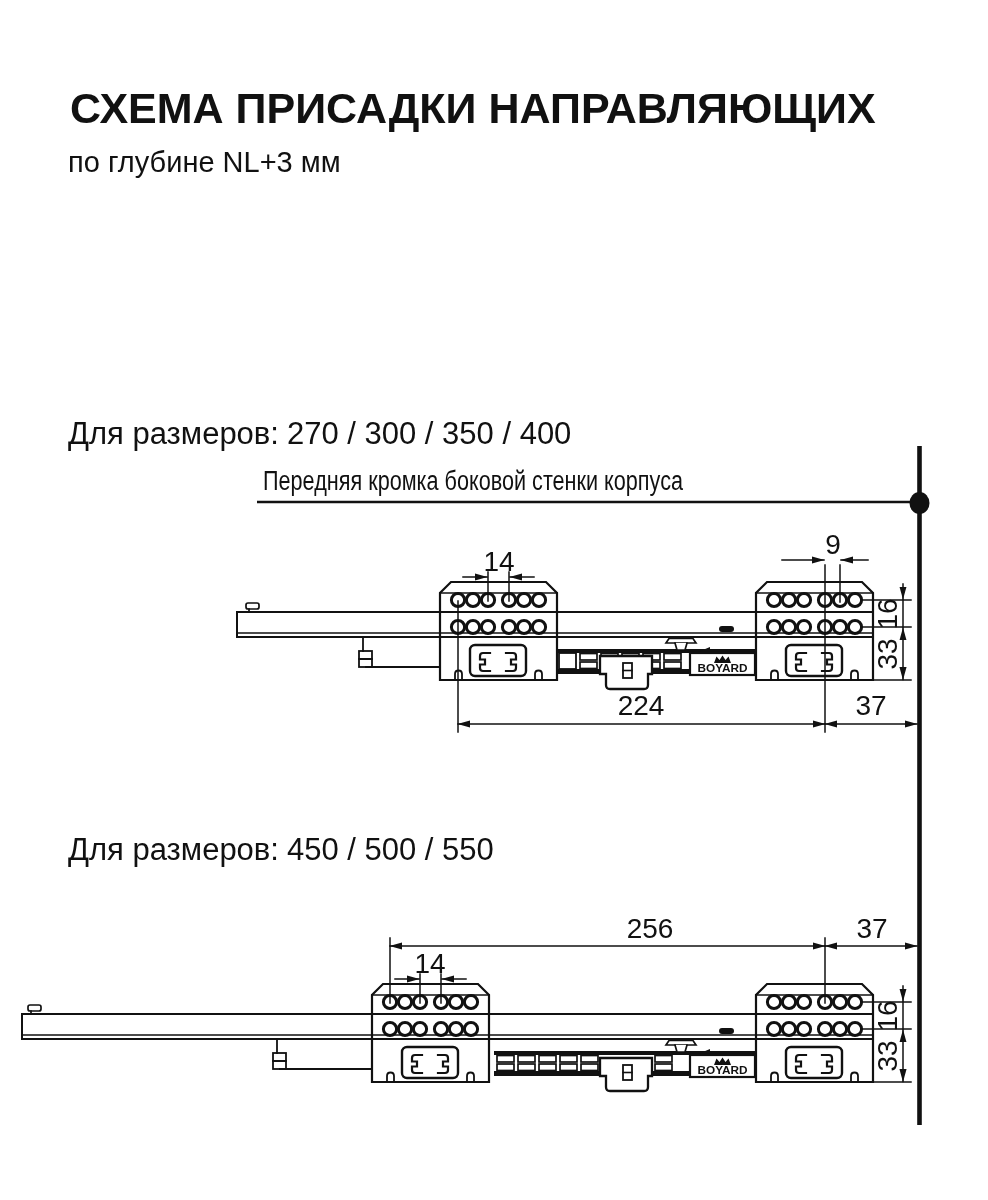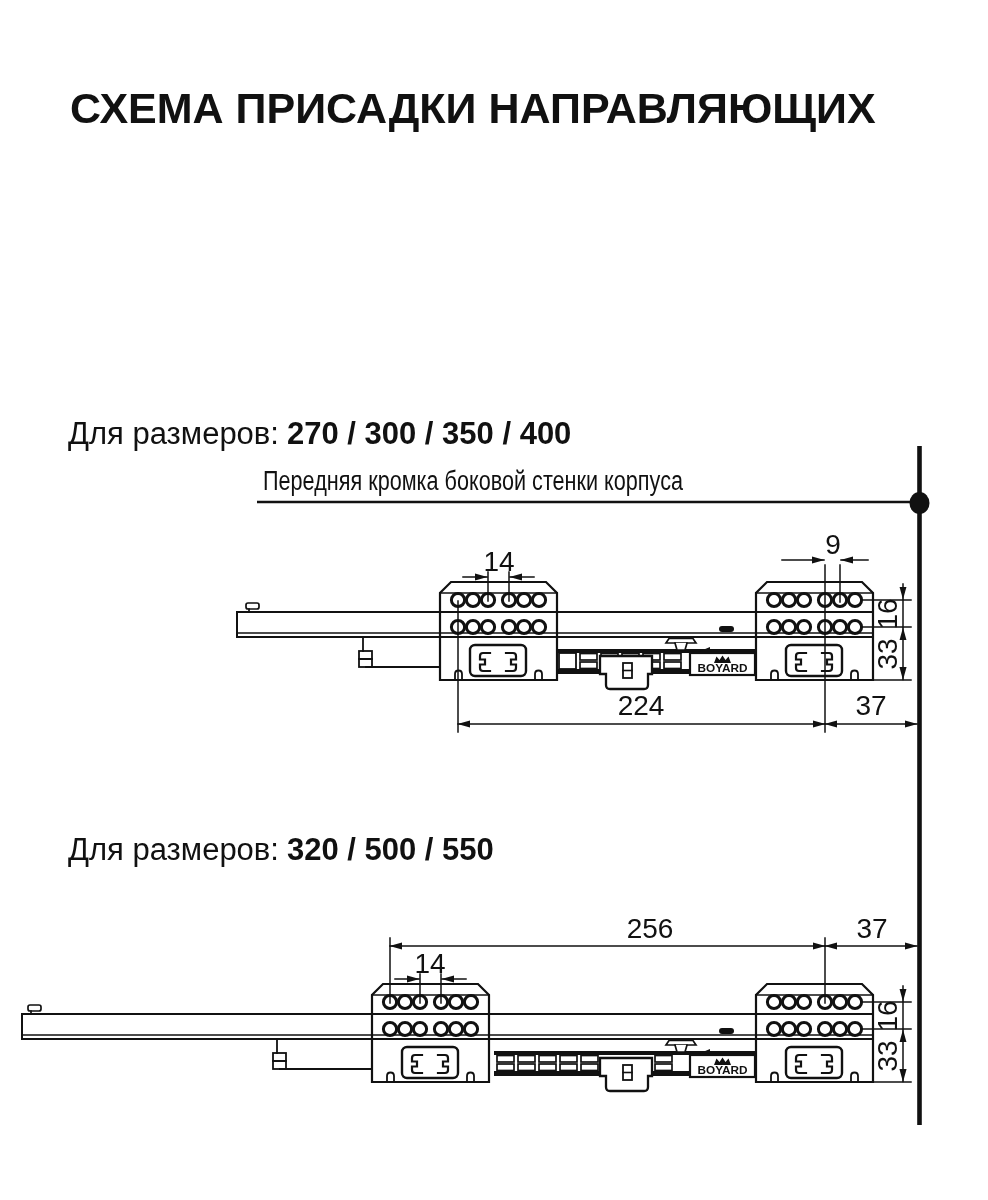--- a/index.html
+++ b/index.html
@@ -4,43 +4,44 @@
 <style>
   html,body{margin:0;padding:0;}
   body{
     width:988px;height:1200px;position:relative;background:#ffffff;
     font-family:"Liberation Sans",sans-serif;color:#111;overflow:hidden;
   }
   .abs{position:absolute;margin-top:24px;}
   #title{left:70px;top:60px;font-size:43px;font-weight:bold;letter-spacing:0;white-space:nowrap;}
   #desc{left:68px;top:120px;font-size:29px;line-height:37px;white-space:nowrap;}
   .size-row{left:68px;font-size:31px;white-space:nowrap;}
-  .size-row .sizes{font-weight:bold;margin-left:8px;}
+  .size-row .sizes{font-weight:normal;margin-left:8px;}
   #row1{top:392px;}
   #row2{top:808px;}
   svg{position:absolute;left:0;top:0;}
   svg text{font-family:"Liberation Sans",sans-serif;fill:#111;}
   .dimtxt{font-size:28px;}
   .edgetxt{font-size:27px;}
   .logotxt{font-size:10px;font-weight:bold;}
 </style>
 </head>
 <body>
 
 <div class="abs" id="title">СХЕМА ПРИСАДКИ НАПРАВЛЯЮЩИХ</div>
 
 <div class="abs" id="desc">
+  <div>по глубине NL+3 мм</div>
 </div>
 
 <div class="abs size-row" id="row1">
   <span>Для размеров:</span><span class="sizes">270 / 300 / 350 / 400</span>
 </div>
 
 <div class="abs size-row" id="row2">
-  <span>Для размеров:</span><span class="sizes">320 / 500 / 550</span>
+  <span>Для размеров:</span><span class="sizes">450 / 500 / 550</span>
 </div>
 
 <svg width="988" height="1200" viewBox="0 0 988 1200">
   <defs>
     <marker id="arr" viewBox="0 0 12 8" refX="11.5" refY="4" markerWidth="13" markerHeight="9" orient="auto-start-reverse" markerUnits="userSpaceOnUse">
       <path d="M0,0.7 L12,4 L0,7.3 Z" fill="#111"></path>
     </marker>
 
     <g id="blk" stroke="#111" fill="none">
       <path d="M0,98 V11 L11,0 H106 L117,11 V98 Z" fill="#fff" stroke-width="2.2"></path>

